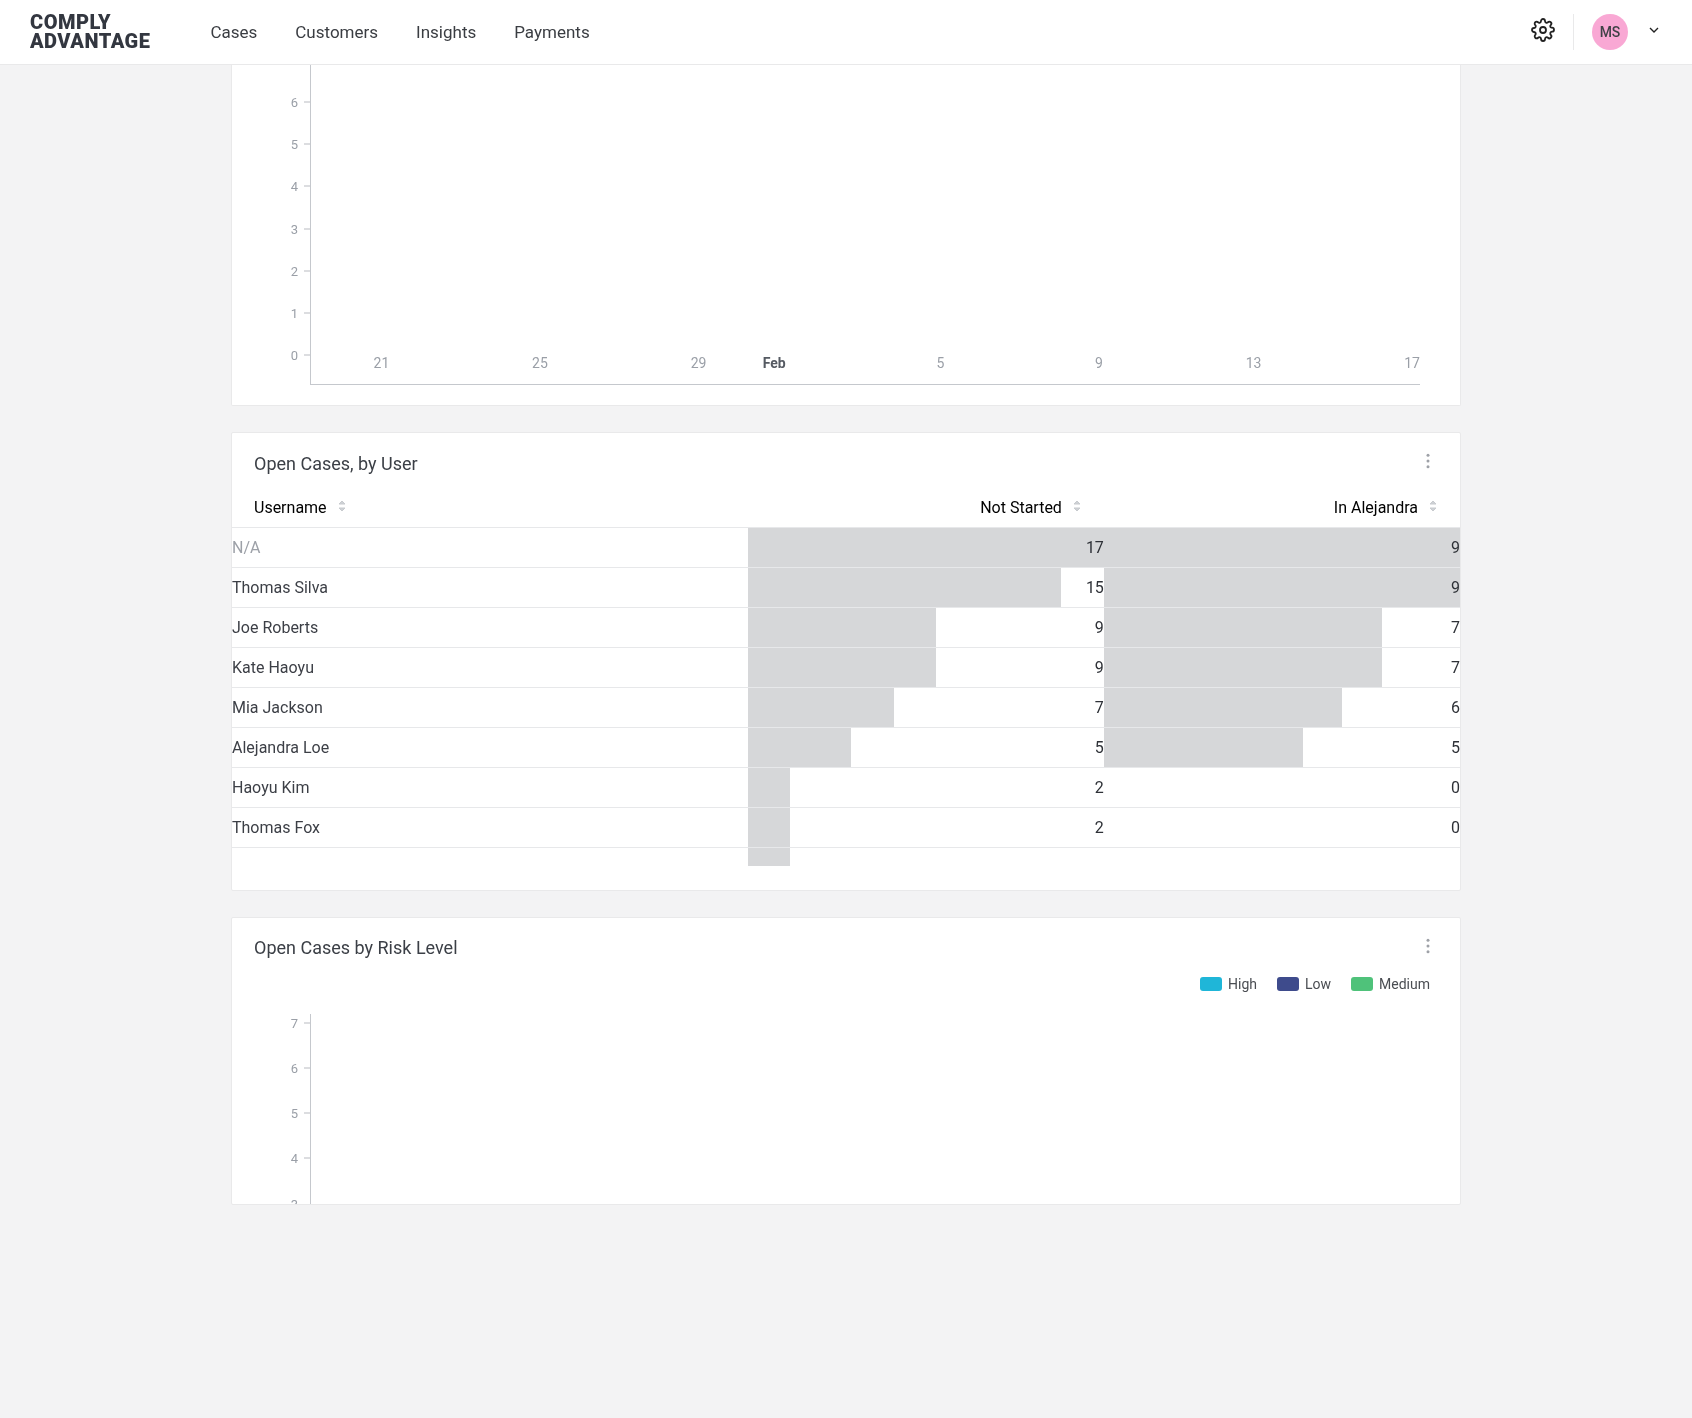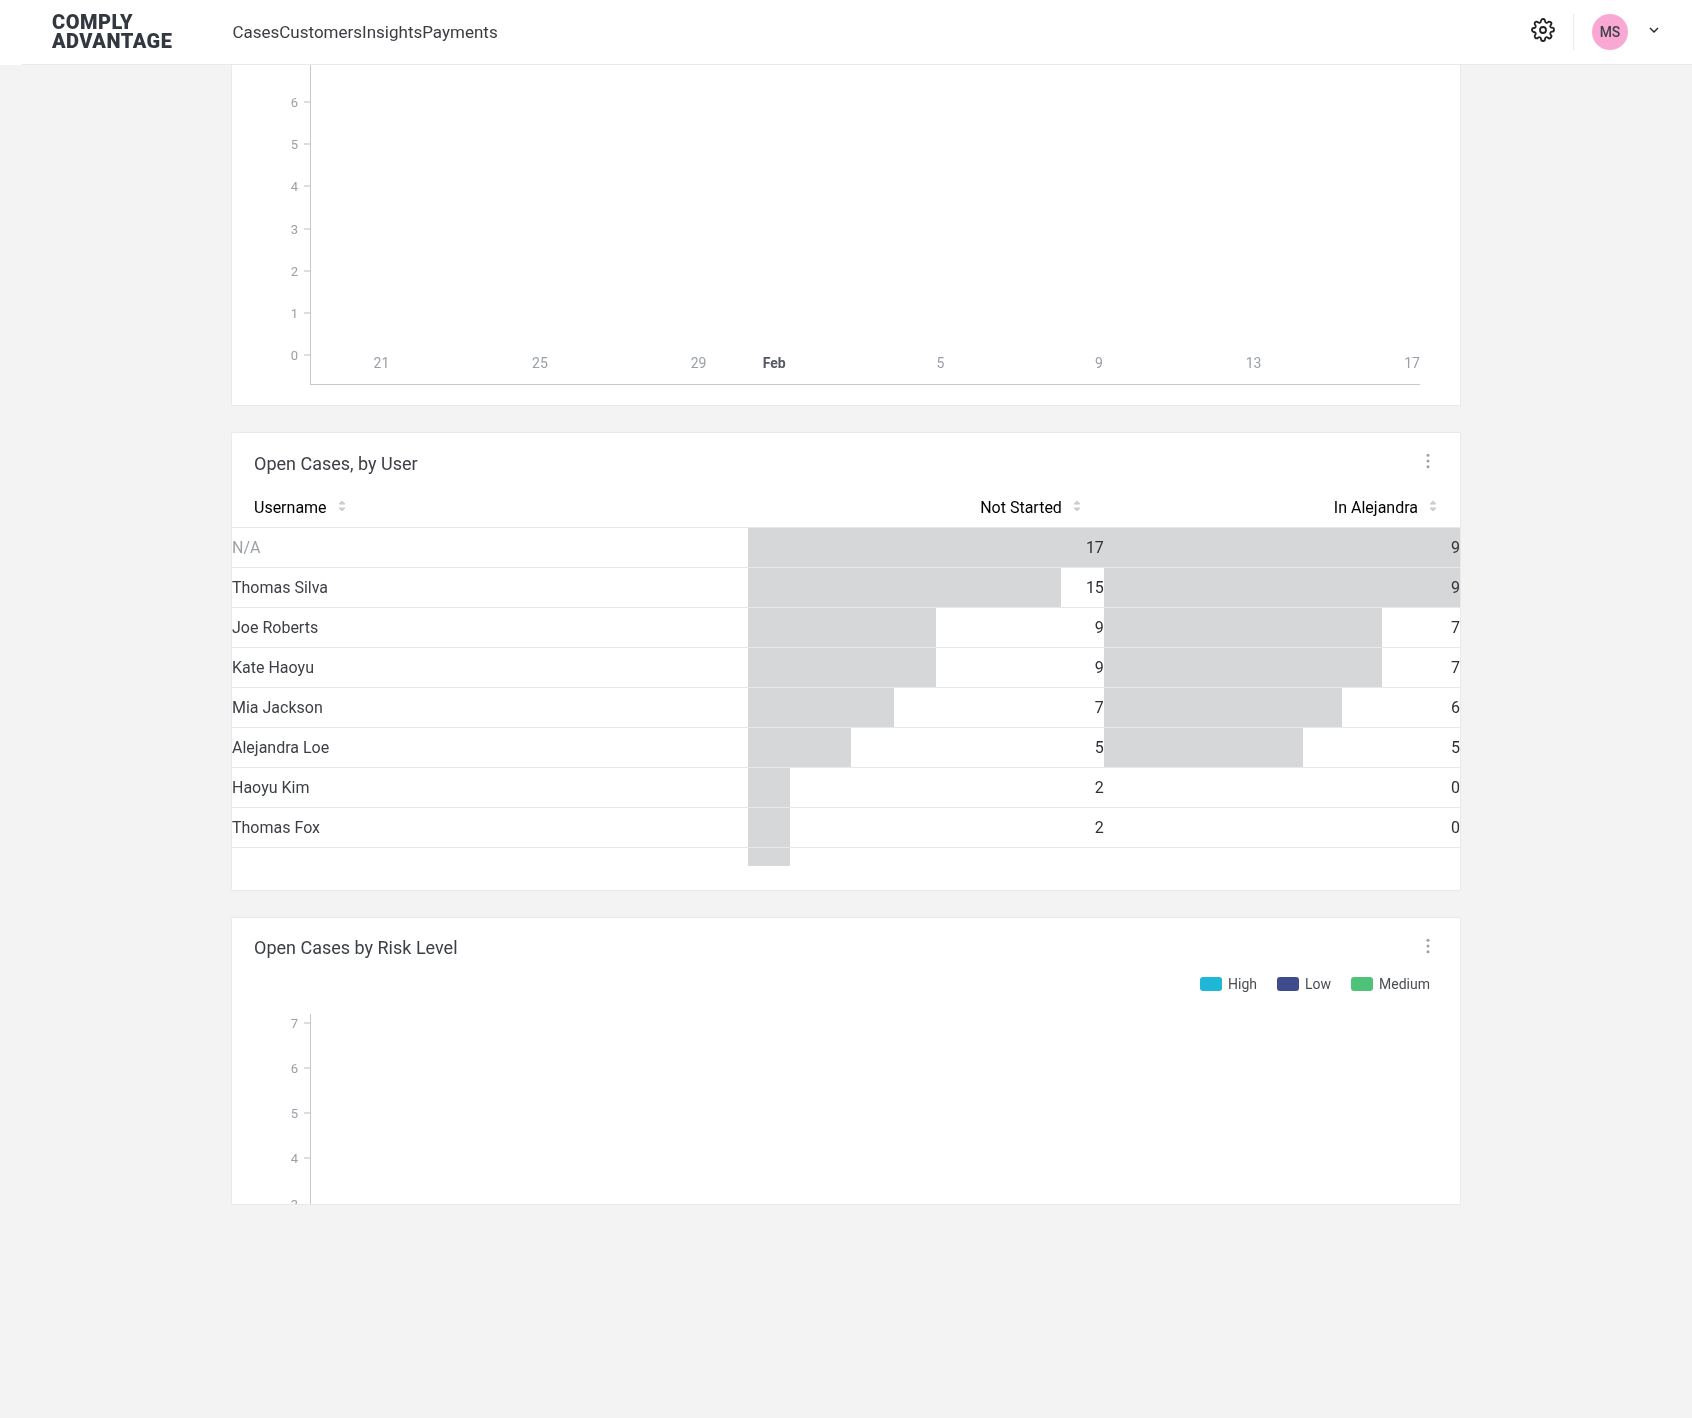--- a/index.html
+++ b/index.html
@@ -25,28 +25,27 @@
     background:#ffffff;
   }
   
   .topnav{
     position:sticky;top:0;z-index:10;
     height:65px;
     display:flex;align-items:center;
     padding:0 30px;
     border-bottom:1px solid var(--card-border);
     background:#fff;
-    margin-left:22px;
   }
   .brand{
     display:flex;flex-direction:column;line-height:0.95;
     font-weight:900;letter-spacing:0.5px;
     font-size:20px;margin-right:60px;
   }
-  .nav-links{display:flex;}
+  .nav-links{display:flex;gap:38px;}
   .nav-links a{
     color:#3a3d42;text-decoration:none;font-size:17px;
   }
   .topnav-right{margin-left:auto;display:flex;align-items:center;gap:18px;}
   .gear-icon svg{width:24px;height:24px;stroke:#222;}
   .vsep{width:1px;height:36px;background:var(--card-border);}
   .avatar{
     width:36px;height:36px;border-radius:50%;
     background:#f9a8d4;display:flex;align-items:center;justify-content:center;
     font-size:14px;color:#414247;font-weight:500;

